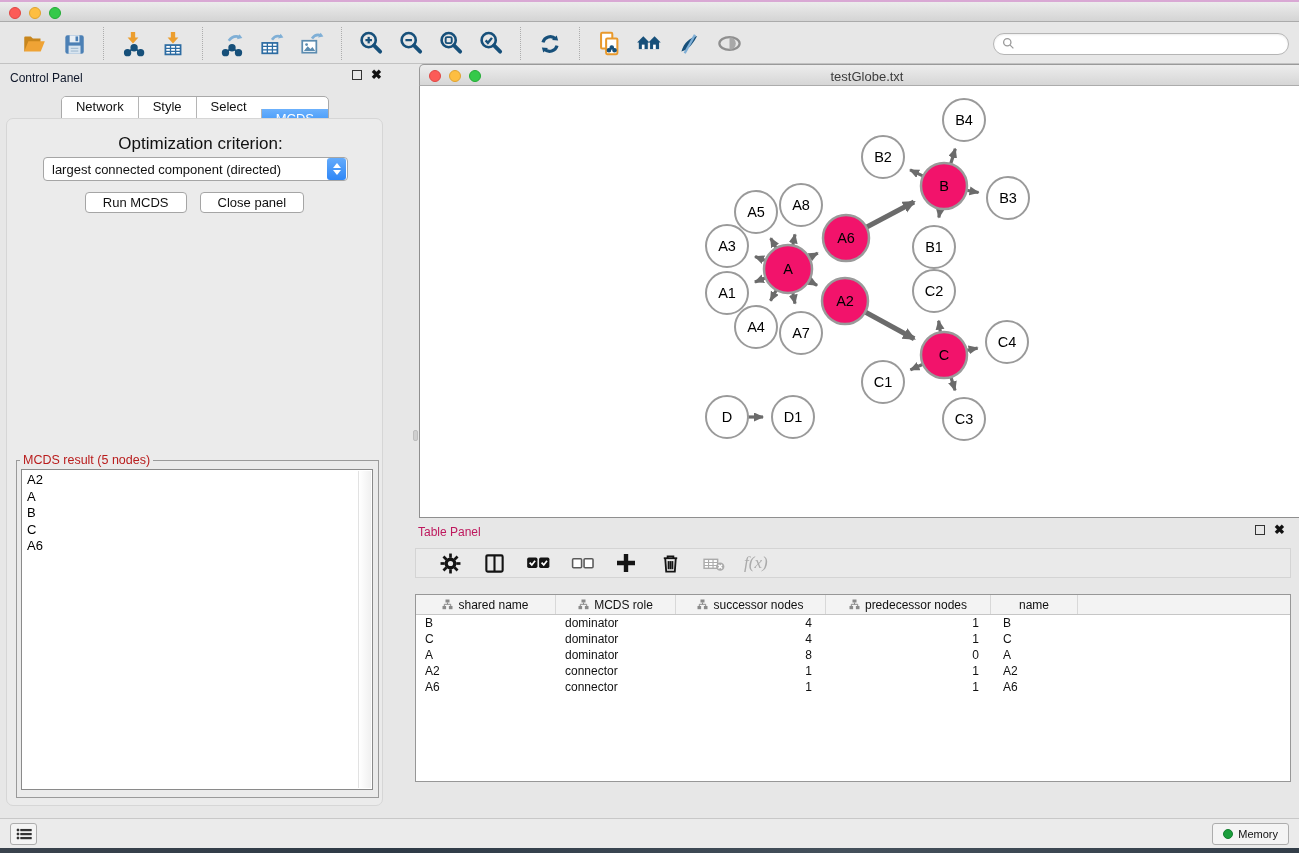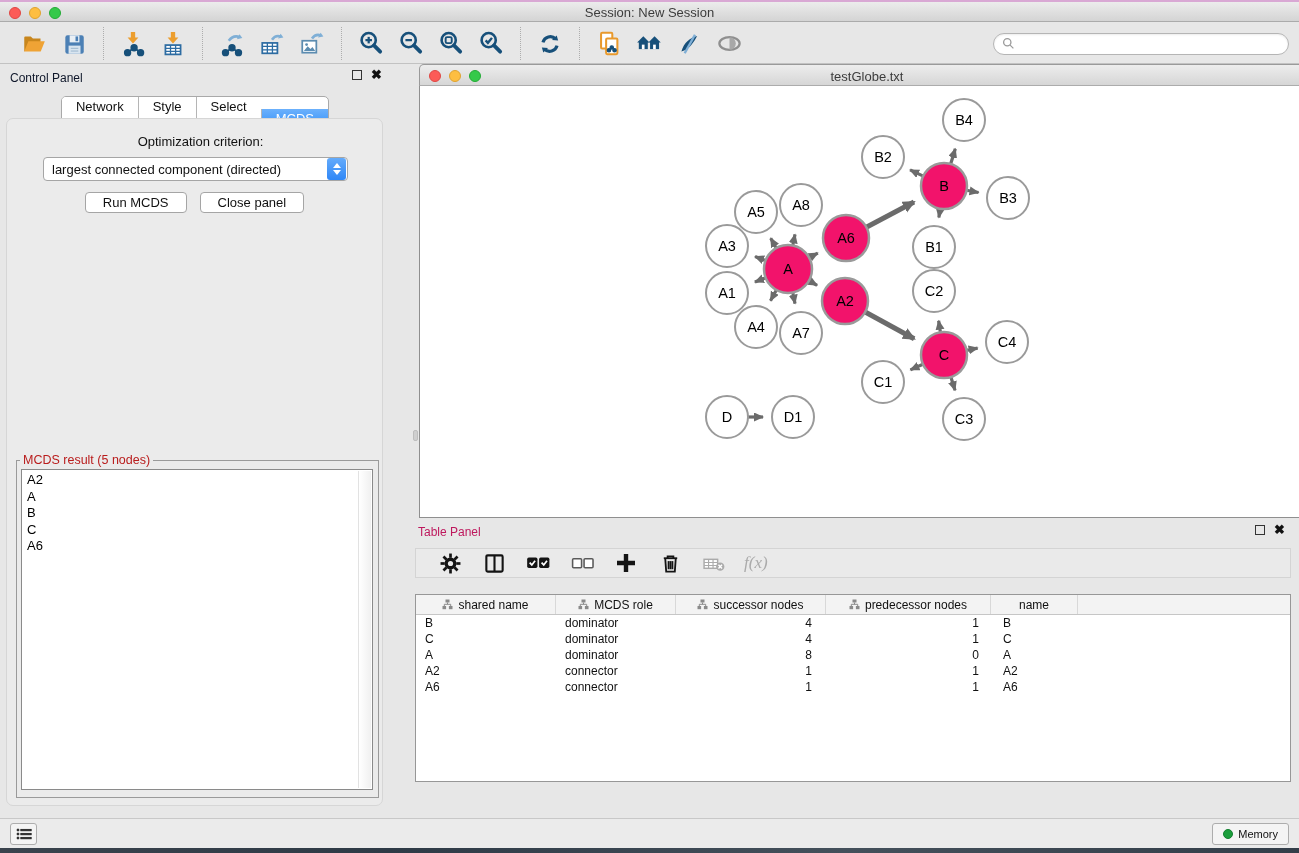--- a/index.html
+++ b/index.html
@@ -42,21 +42,21 @@
   .seg { display:flex; border:1px solid #A9A9A9; border-radius:5px; background:#fff; overflow:hidden; }
   .seg-tab { padding:2px 14px; font-size:13px; color:#111; border-left:1px solid #B5B5B5;
     background:#fff; white-space:nowrap; }
   .seg-tab:first-child { border-left:none; }
   .seg-tab.active { background:linear-gradient(#6CB1FC,#338FF8); color:#fff;margin-top:12px; }
   .cp-tabs { position:absolute; top:32px; left:0; right:0; display:flex; justify-content:center; }
 
   .cp-body { position:absolute; left:6px; right:7px; top:54px; bottom:12px;
     background:#EBEBEB; border:1px solid #D6D6D6; border-radius:7px; }
   .opt-label { position:absolute; top:15px; left:12px; right:0; text-align:center;
-    font-size:13px; color:#111; }
+    font-size:17px; color:#111; }
   .dropdown { position:absolute; top:38px; left:36px; width:305px; height:24px;
     background:#fff; border:1px solid #A5A5A5; border-radius:4px; display:flex; align-items:center; }
   .dropdown .dd-text { flex:1; font-size:13px; padding-left:8px; color:#111; white-space:nowrap; }
   .dd-step { width:19px; height:22px; margin-right:1px; border-radius:3px;
     background:linear-gradient(#64ABFB,#2F87F7); display:flex; flex-direction:column;
     align-items:center; justify-content:center; gap:2px; }
   .dd-up { width:0; height:0; border-left:4px solid transparent; border-right:4px solid transparent;
     border-bottom:5px solid #fff; }
   .dd-down { width:0; height:0; border-left:4px solid transparent; border-right:4px solid transparent;
     border-top:5px solid #fff; }
@@ -126,21 +126,20 @@
 </style>
 </head>
 <body>
 
 <div class="titlebar">
   <div class="lights">
     <div class="light red"></div>
     <div class="light yellow"></div>
     <div class="light green"></div>
   </div>
-  <div class="title">Session: New Session</div>
 </div>
 
 <div class="toolbar">
   <div class="tbtn">
     <svg width="26" height="26" viewBox="0 0 24 24">
         <path d="M3 19 V6 a1 1 0 0 1 1-1 h5 l2 2 h7 v3" fill="#C8861D"></path>
         <path d="M3 19 L6.8 9.5 H22 L18.2 19 Z" fill="#EFA335"></path>
       </svg>
   </div>
   <div class="tbtn">

